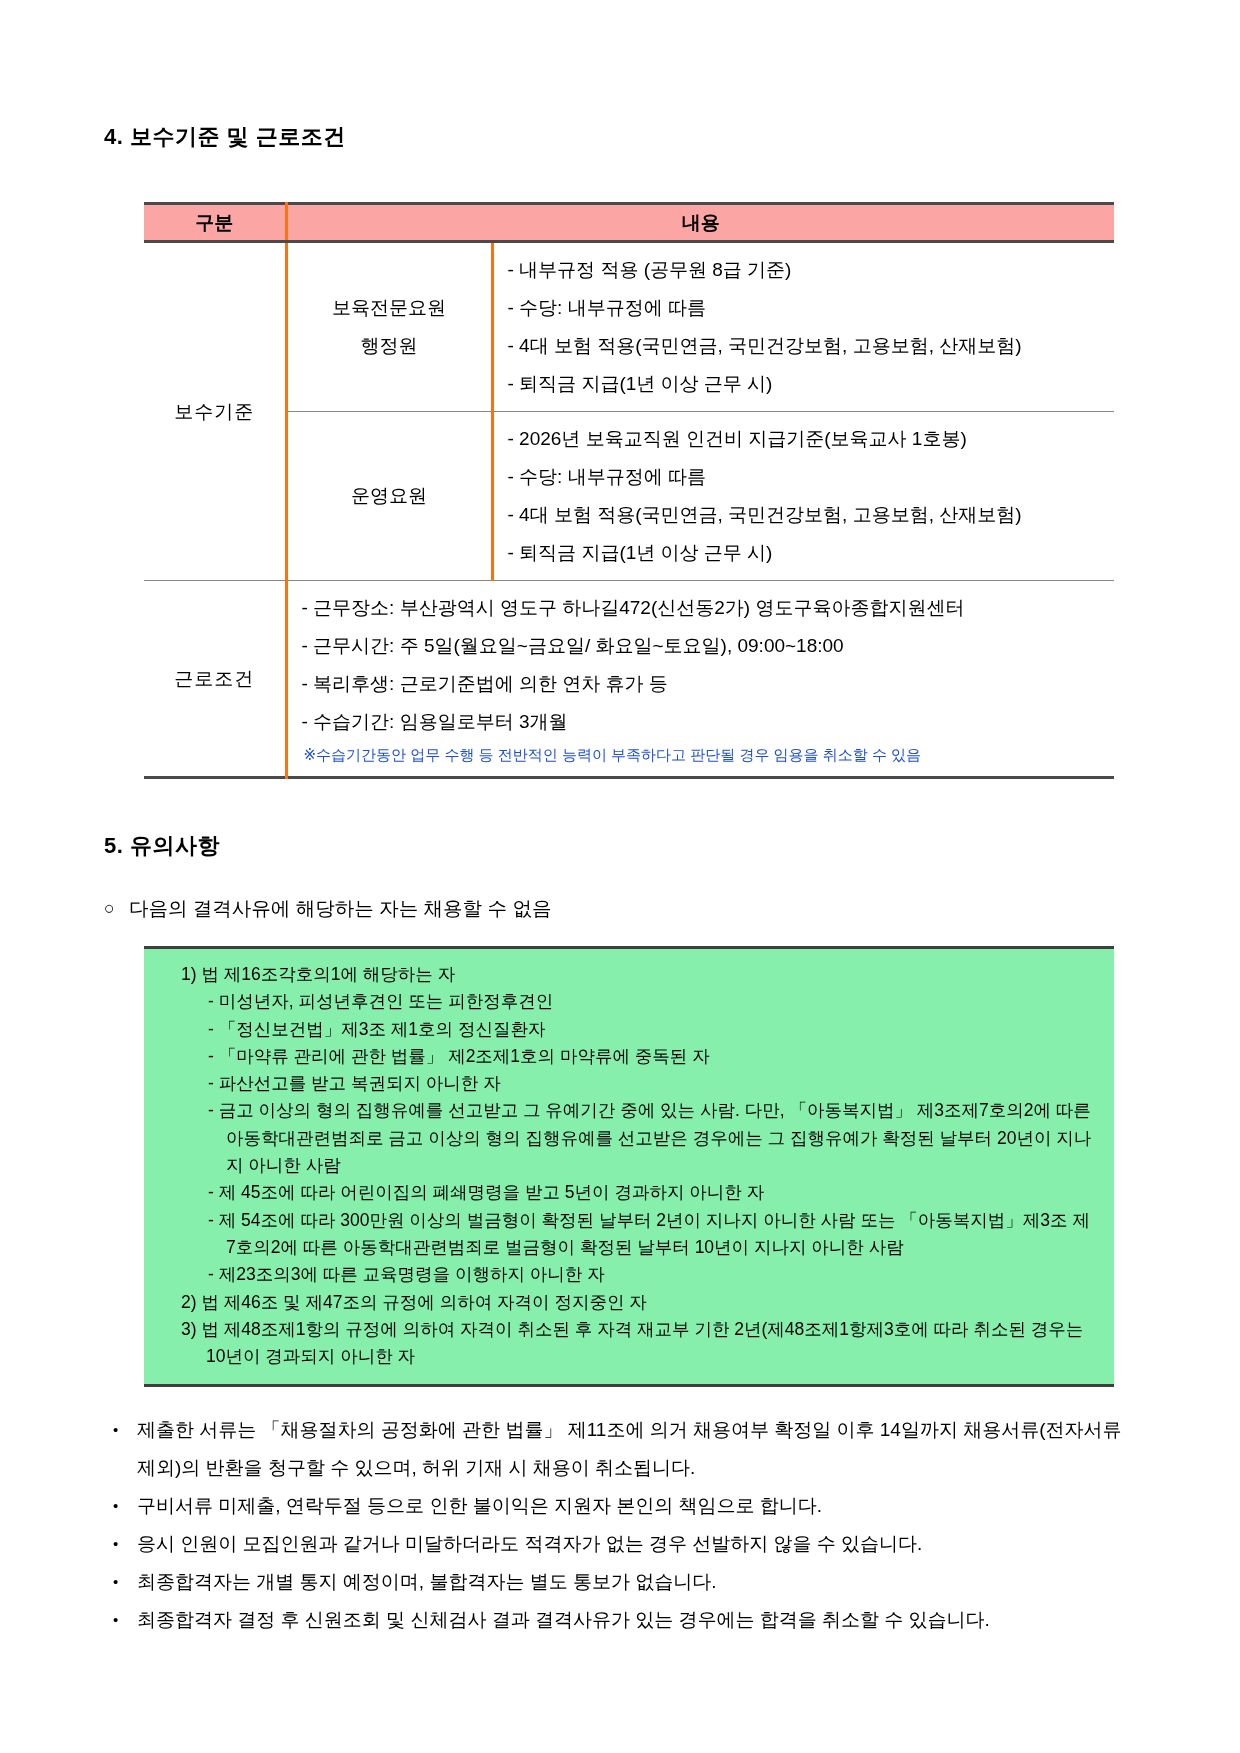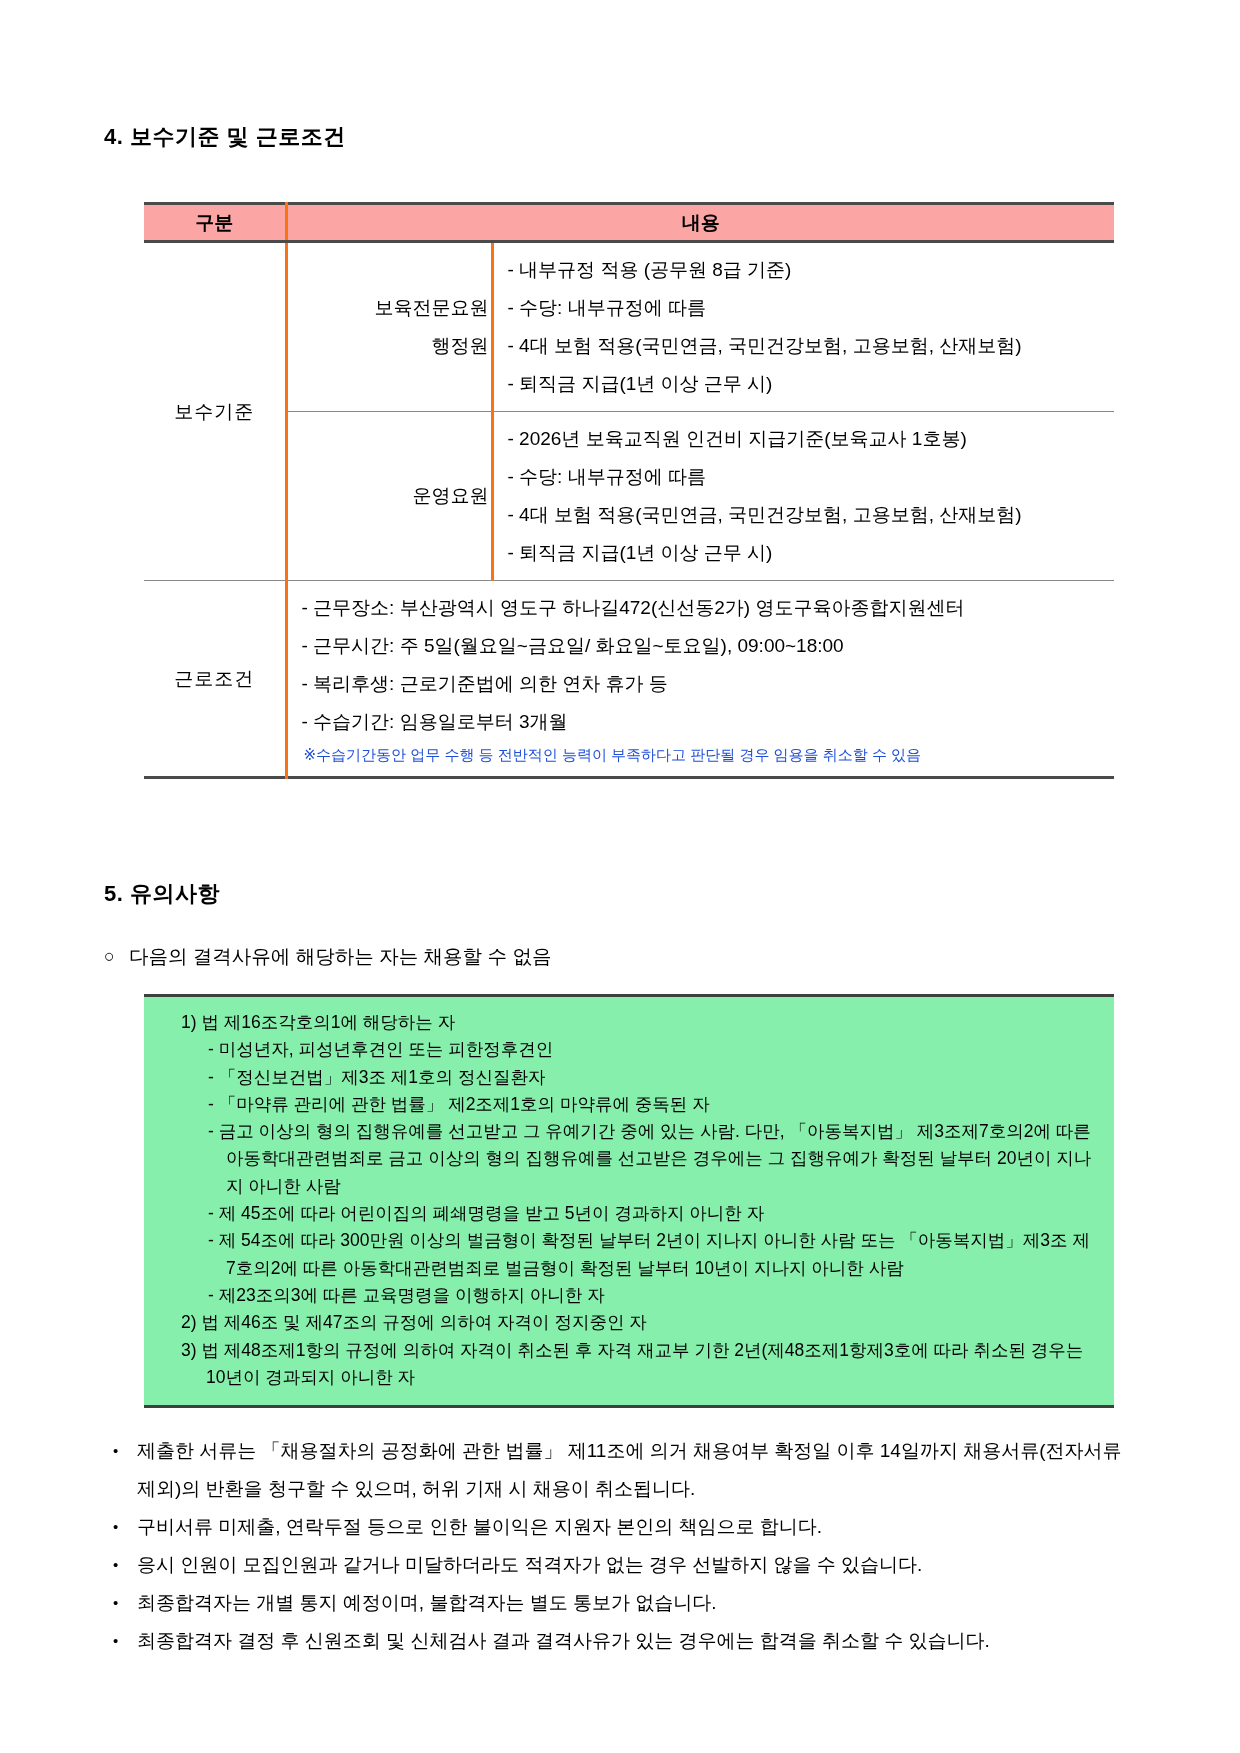--- a/index.html
+++ b/index.html
@@ -32,27 +32,27 @@
     border-bottom: 3px solid #4a4a4a;
     font-size: 19px; font-weight: bold;
     height: 38px; text-align: center;
   }
   td.v-div, th.v-div { border-left: 3px solid #f97316; }
   tr.thin-top > td { border-top: 1px solid #888; }
   td.rowlabel {
     text-align: center; font-size: 19px; letter-spacing: 1px;
   }
   td.sublabel {
-    text-align: right; font-size: 19px; line-height: 2.0; padding: 6px 2px;
+    text-align: center; font-size: 19px; line-height: 2.0; padding: 6px 2px;
   }
   td.content { padding: 8px 10px 8px 14px; }
   .cline { font-size: 19px; line-height: 2.0; white-space: nowrap; }
   .cnote { font-size: 15px; line-height: 1.8; color: #1d4ed8; padding-left: 2px; }
   
-  .sec5 { margin-top: 100px; }
+  .sec5 { margin-top: 52px; }
   .circle-line { margin-top: 34px; font-size: 19.5px; display: flex; align-items: center; }
   .circle-glyph { font-size: 18px; margin-right: 14px; }
   .graybox {
     margin-top: 24px; margin-left: 40px;
     width: 970px;
     background: #86efac;
     border-top: 3px solid #3f3f3f;
     border-bottom: 3px solid #3f3f3f;
     padding: 12px 18px 14px 20px;
   }
@@ -143,20 +143,21 @@
   <div class="graybox">
 
       <div class="bline l1">1) 법 제16조각호의1에 해당하는 자</div>
 
       <div class="bline l2">- 미성년자, 피성년후견인 또는 피한정후견인</div>
 
       <div class="bline l2">- 「정신보건법」제3조 제1호의 정신질환자</div>
 
       <div class="bline l2">- 「마약류 관리에 관한 법률」 제2조제1호의 마약류에 중독된 자</div>
 
+      <div class="bline l2">- 파산선고를 받고 복권되지 아니한 자</div>
 
 
       <div class="bline l2">- 금고 이상의 형의 집행유예를 선고받고 그 유예기간 중에 있는 사람. 다만, 「아동복지법」 제3조제7호의2에 따른 아동학대관련범죄로 금고 이상의 형의 집행유예를 선고받은 경우에는 그 집행유예가 확정된 날부터 20년이 지나지 아니한 사람</div>
 
       <div class="bline l2">- 제 45조에 따라 어린이집의 폐쇄명령을 받고 5년이 경과하지 아니한 자</div>
 
       <div class="bline l2">- 제 54조에 따라 300만원 이상의 벌금형이 확정된 날부터 2년이 지나지 아니한 사람 또는 「아동복지법」제3조 제7호의2에 따른 아동학대관련범죄로 벌금형이 확정된 날부터 10년이 지나지 아니한 사람</div>
 
       <div class="bline l2">- 제23조의3에 따른 교육명령을 이행하지 아니한 자</div>
 

